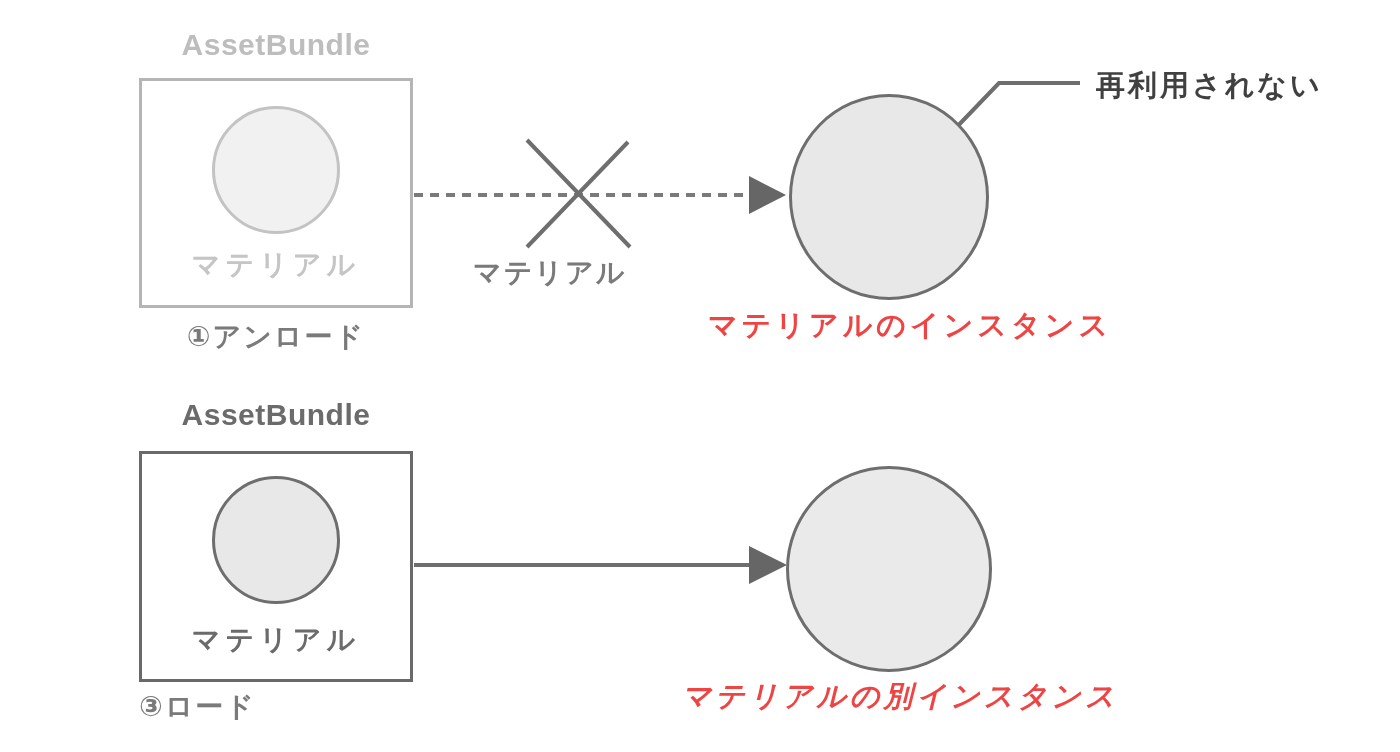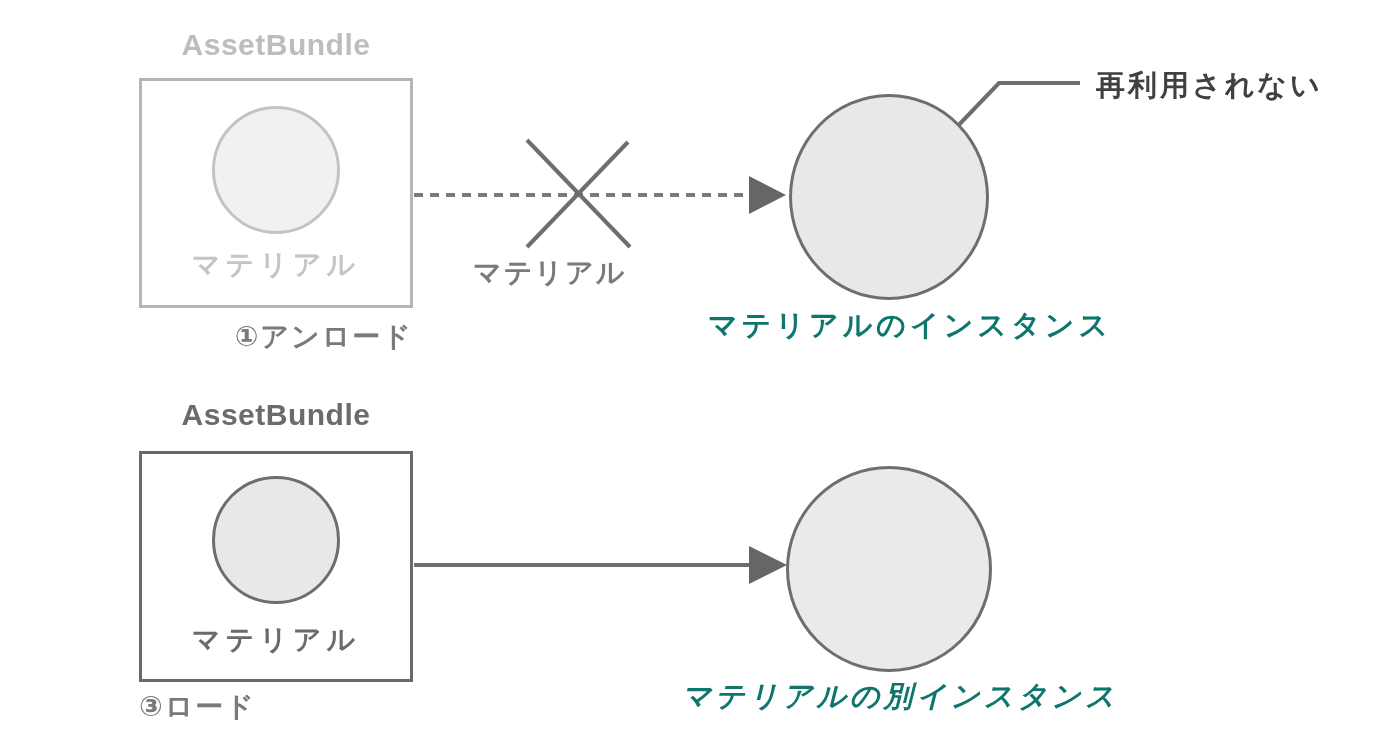--- a/index.html
+++ b/index.html
@@ -27,32 +27,32 @@
   .circle-small.solid{top:22px;background:#e8e8e8;border:3px solid #6e6e6e;}
 
   
   .material-label{position:absolute;left:0;width:100%;text-align:center;
                   font-size:28px;font-weight:700;letter-spacing:5px;}
   .material-label.faded{top:165px;color:#c5c5c5;}
   .material-label.solid{top:167px;color:#6b6b6b;}
 
   
   .step{font-size:28px;color:#7a7a7a;letter-spacing:2px;}
-  .step-unload{left:139px;width:274px;top:318px;text-align:right;}
+  .step-unload{left:139px;width:274px;top:318px;text-align:center;}
   .step-unlink{left:473px;top:254px;}
   .step-load{left:139px;width:274px;top:688px;}
   .step-instantiate{left:445px;top:582px;}
 
   
   .circle-big{position:absolute;border-radius:50%;box-sizing:border-box;}
   .circle-big.top{left:789px;top:94px;width:200px;height:206px;background:#e8e8e8;border:3.5px solid #6e6e6e;}
   .circle-big.bottom{left:786px;top:466px;width:206px;height:206px;background:#eaeaea;border:3.5px solid #6e6e6e;}
 
   
-  .instance-label{font-size:29px;color:#0f766e;letter-spacing:4px;text-align:center;}
+  .instance-label{font-size:29px;color:#ef4444;letter-spacing:4px;text-align:center;}
   .instance-label.top{left:690px;top:306px;width:440px;}
   .instance-label.bottom{left:680px;top:677px;width:440px;font-style:italic;}
 
   
   .callout-label{left:1096px;top:66px;font-size:29px;color:#404040;letter-spacing:3px;}
 </style>
 </head>
 <body>
 
 <div class="canvas">

